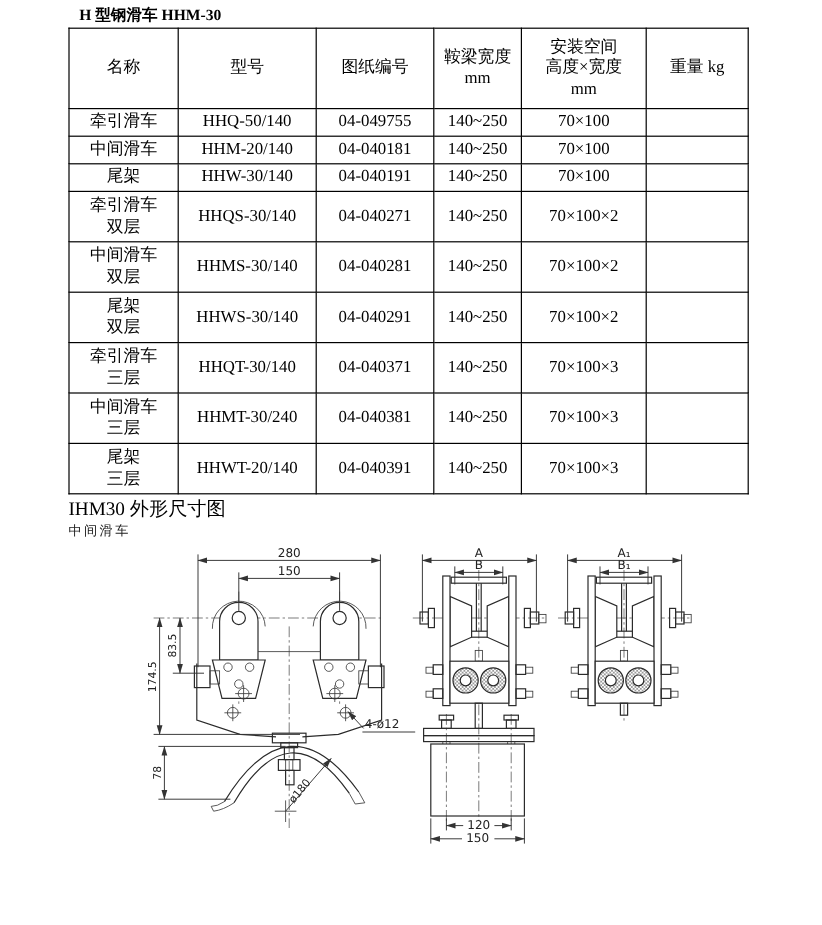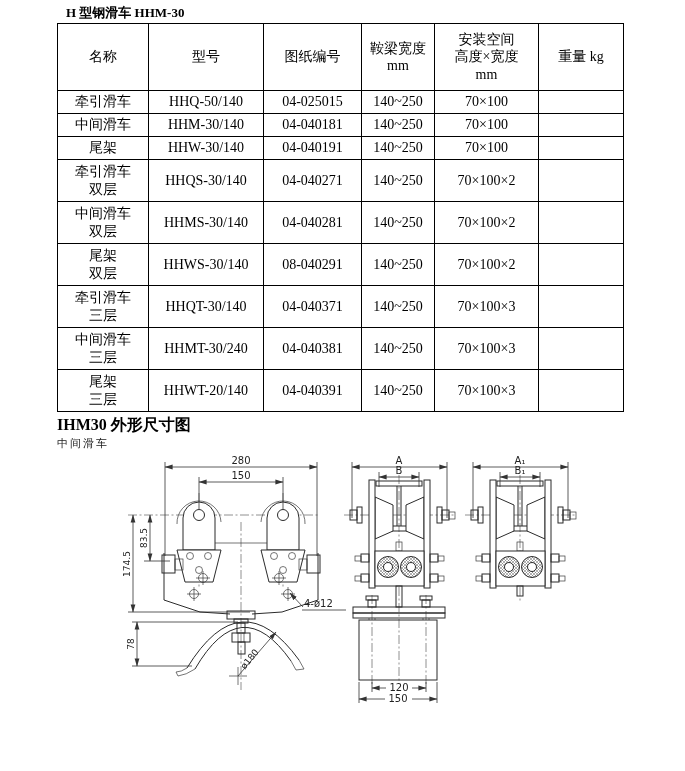--- a/index.html
+++ b/index.html
@@ -14,21 +14,21 @@
     margin:2px 0 0 57px;width:566px;
   }
   table.spec td, table.spec th{
     border:1.5px solid #000;text-align:center;vertical-align:middle;
     font-size:14px;font-weight:normal;padding:0;line-height:1.25;
     overflow:hidden;
   }
   table.spec thead th{height:66px;}
   tr.single td{height:22px;}
   tr.double td{height:41px;}
-  .heading{margin:3px 0 0 57px;font-size:16px;font-weight:bold;line-height:19px;}
+  .heading{margin:3px 0 0 57px;font-size:16px;font-weight:normal;line-height:19px;}
   .caption{margin:3px 0 0 57px;font-size:11px;letter-spacing:2px;line-height:13px;color:#1a1a1a;}
   svg.drawing{display:block;margin-top:0;}
   .ol{stroke:#2b2b2b;stroke-width:1;fill:none;}
   .olw{stroke:#2b2b2b;stroke-width:1;fill:#fff;}
   .thin{stroke:#3a3a3a;stroke-width:.7;fill:none;}
   .cl{stroke:#555;stroke-width:.65;fill:none;stroke-dasharray:9 2.5 2 2.5;}
   .dim{stroke:#333;stroke-width:.8;fill:none;}
   text.d{font-family:"DejaVu Sans",sans-serif;font-size:10px;fill:#222;}
   text.ds{font-family:"DejaVu Sans",sans-serif;font-size:9px;fill:#222;}
 </style>
@@ -63,31 +63,31 @@
       <th>重量 kg</th>
     </tr>
   </thead>
   <tbody>
     <tr class="single">
       <td>
           <div>牵引滑车</div>
           <div></div>
         </td>
       <td>HHQ-50/140</td>
-      <td>04-025015</td>
+      <td>04-049755</td>
       <td>140~250</td>
       <td>70×100</td>
       <td></td>
     </tr>
     <tr class="single">
       <td>
           <div>中间滑车</div>
           <div></div>
         </td>
-      <td>HHM-30/140</td>
+      <td>HHM-20/140</td>
       <td>04-040181</td>
       <td>140~250</td>
       <td>70×100</td>
       <td></td>
     </tr>
     <tr class="single">
       <td>
           <div>尾架</div>
           <div></div>
         </td>
@@ -118,21 +118,21 @@
       <td>140~250</td>
       <td>70×100×2</td>
       <td></td>
     </tr>
     <tr class="double">
       <td>
           <div>尾架</div>
           <div>双层</div>
         </td>
       <td>HHWS-30/140</td>
-      <td>08-040291</td>
+      <td>04-040291</td>
       <td>140~250</td>
       <td>70×100×2</td>
       <td></td>
     </tr>
     <tr class="double">
       <td>
           <div>牵引滑车</div>
           <div>三层</div>
         </td>
       <td>HHQT-30/140</td>

